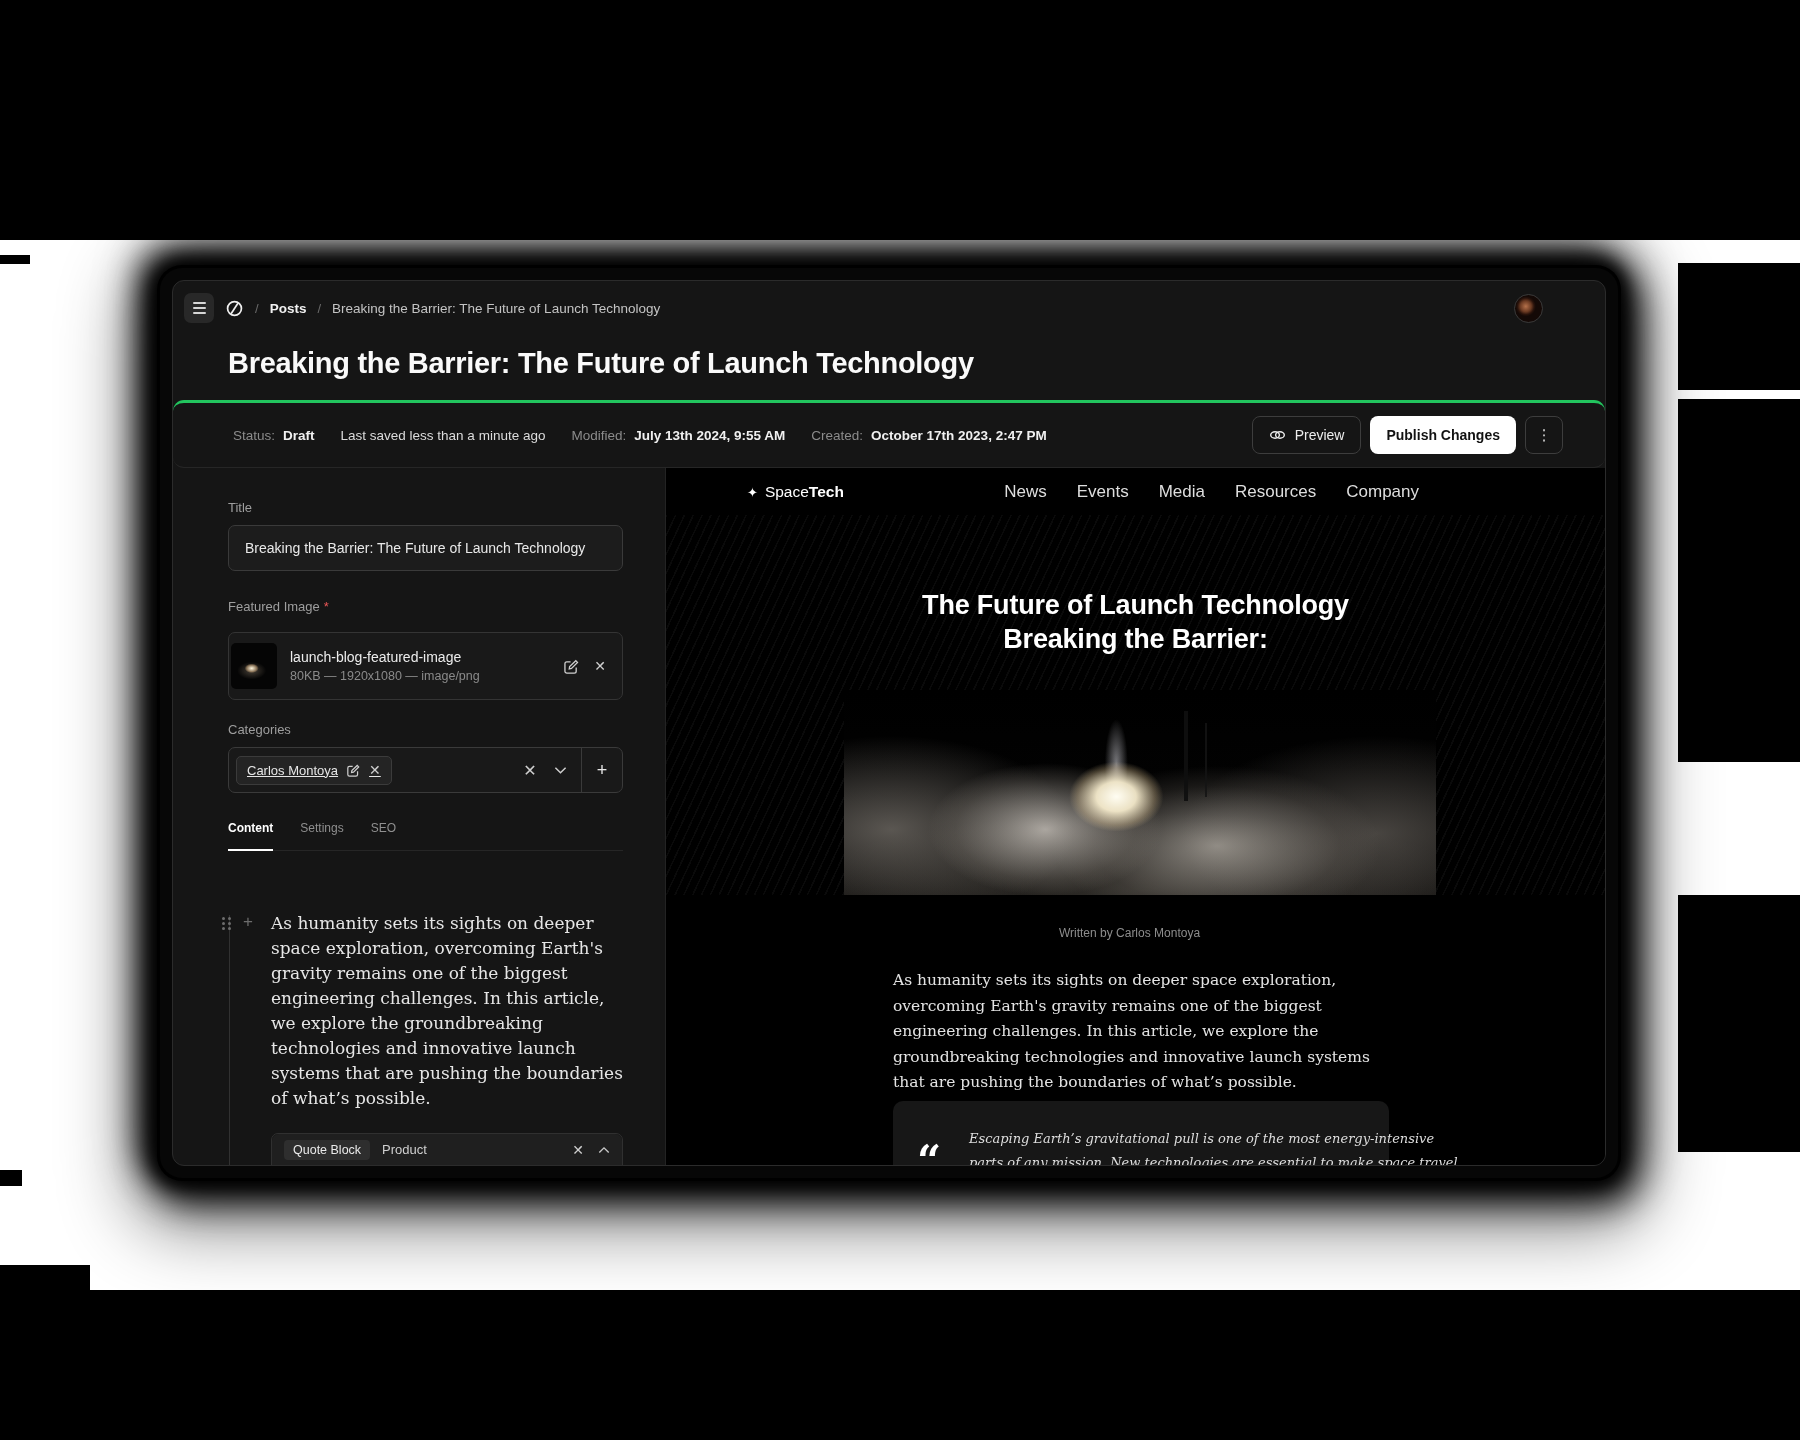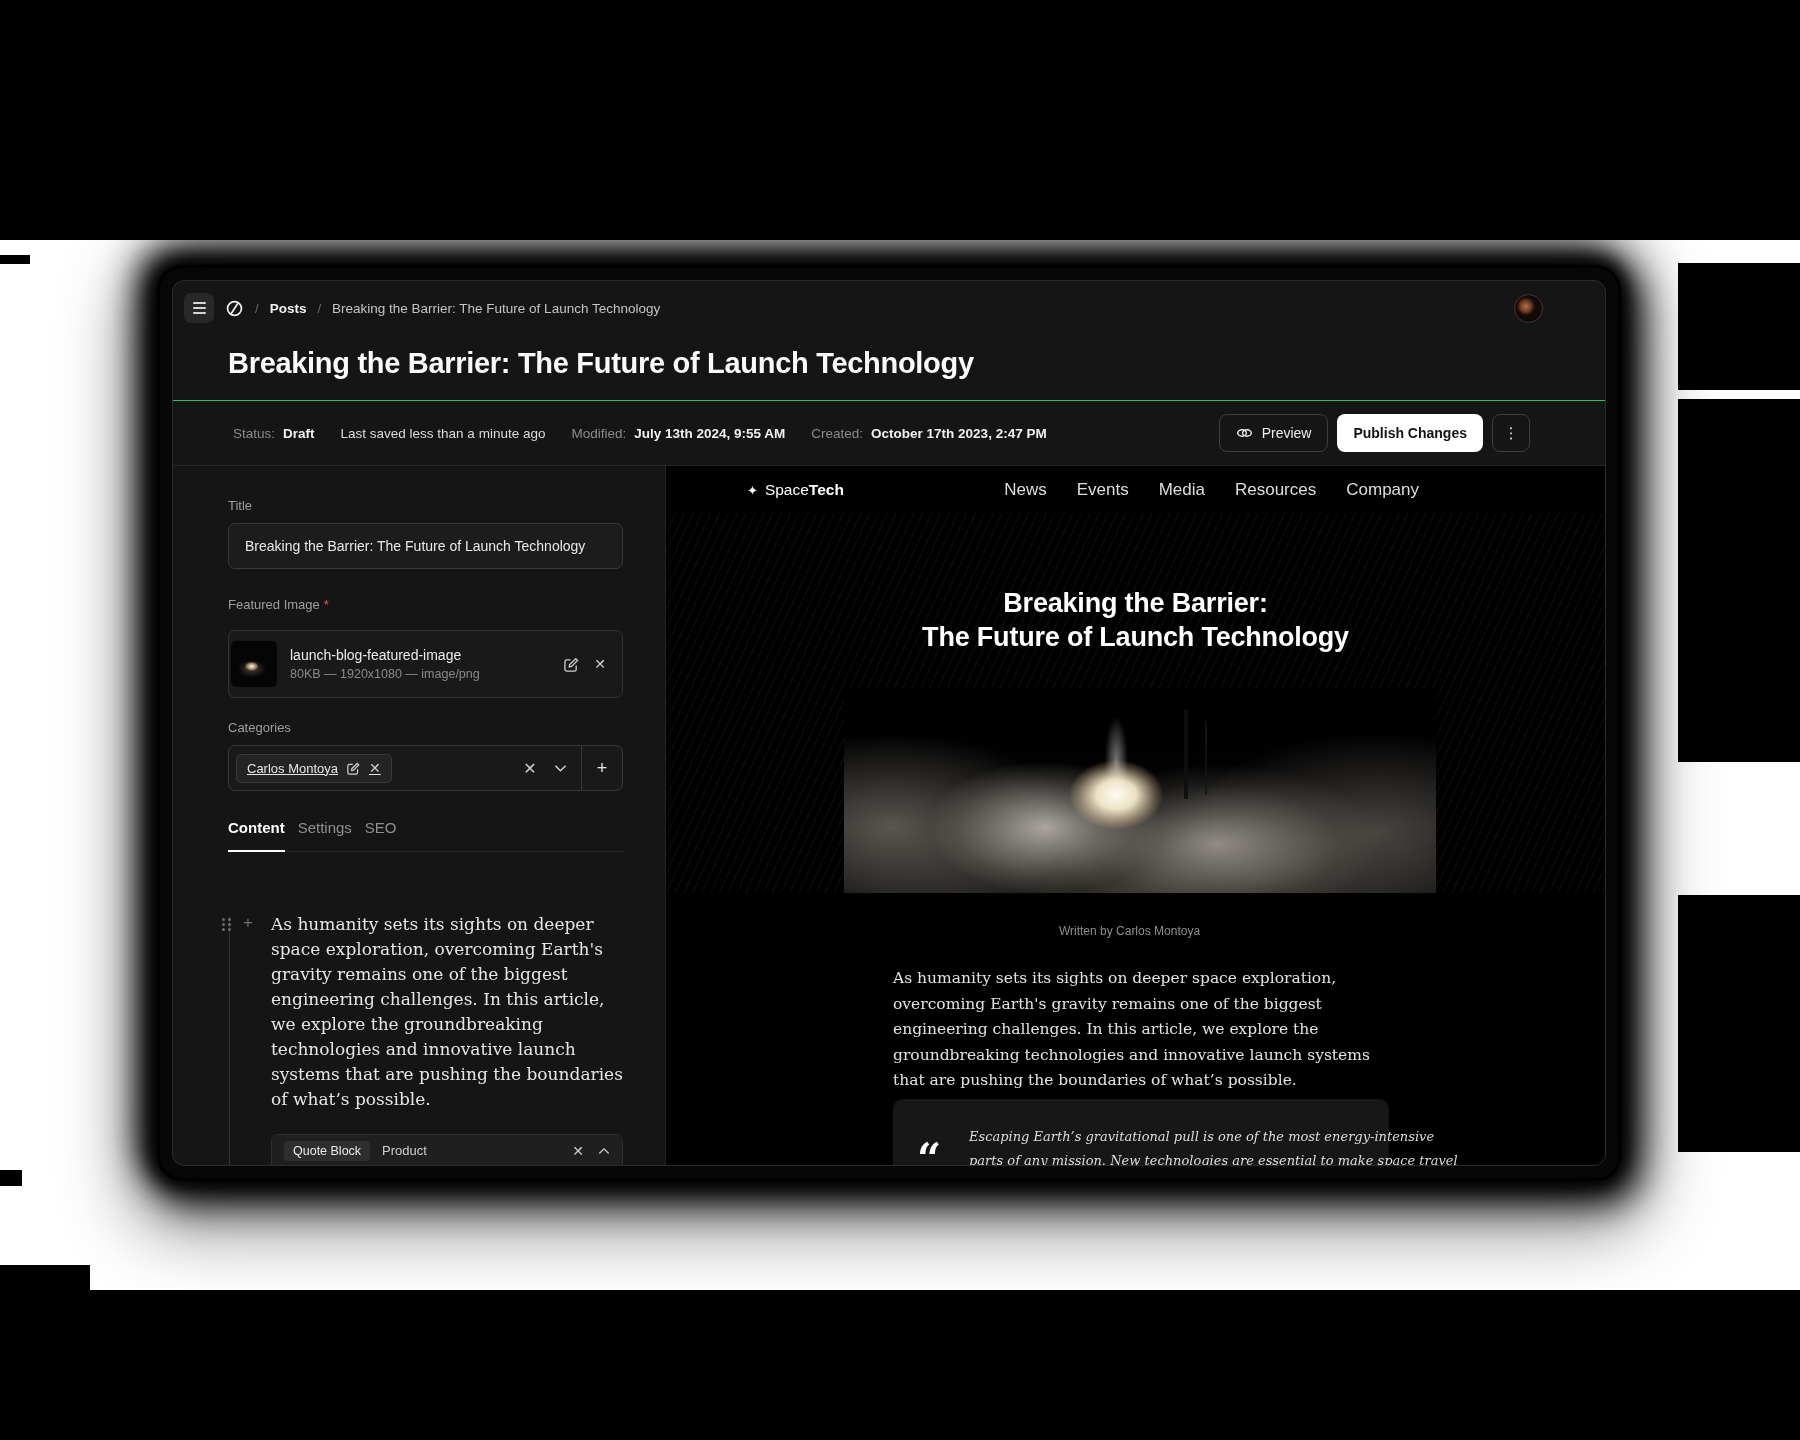--- a/index.html
+++ b/index.html
@@ -24,22 +24,22 @@
   .avatar{margin-left:auto;width:27px;height:27px;border-radius:50%;border:1px solid #3a3a3a;
           background:radial-gradient(circle 10px at 40% 42%,#b5714b,#6b3a22 55%,#2a130b 82%,#140906);}
   
   .title-row{display:flex;align-items:center;padding:12px 78px 20px 55px;flex:none;}
   .page-title{margin:0;font-size:29px;font-weight:600;letter-spacing:-.3px;color:#fafafa;}
   .view-tabs{margin-left:auto;display:flex;align-items:center;gap:42px;font-size:14px;color:#969696;white-space:nowrap;}
   .view-tab{cursor:pointer;display:flex;align-items:center;gap:9px;}
   .view-tab.active{background:#2d2d2d;color:#fff;padding:9px 15px;border-radius:7px;}
   .badge{background:#2f2f2f;border-radius:4px;padding:3px 7px;font-size:12px;color:#b9b9b9;}
   
-  .status-row{flex:none;height:64px;border-top:1px solid #22c55e;border-bottom:1px solid #262626;
-              display:flex;align-items:center;gap:26px;padding:0 75px 0 60px;font-size:13.5px;}
+  .status-row{flex:none;height:64px;border-top:3px solid #22c55e;border-bottom:1px solid #262626;
+              display:flex;align-items:center;gap:26px;padding:0 42px 0 60px;font-size:13.5px;border-radius:11px;}
   .muted{color:#8b8b8b;}
   .strong{color:#f0f0f0;font-weight:700;}
   .pair{display:flex;gap:8px;align-items:center;white-space:nowrap;}
   .saved{color:#dcdcdc;}
   .actions{margin-left:auto;display:flex;gap:9px;align-items:center;}
   .btn{height:38px;border-radius:8px;display:flex;align-items:center;font-size:14px;cursor:pointer;box-sizing:border-box;}
   .btn-preview{border:1px solid #3d3d3d;padding:0 16px;gap:9px;color:#ededed;}
   .btn-publish{background:#ffffff;color:#121212;font-weight:600;padding:0 16px;}
   .btn-kebab{width:38px;justify-content:center;border:1px solid #3d3d3d;color:#dadada;font-size:15px;}
   
@@ -60,21 +60,21 @@
   .icon-btn{color:#cfcfcf;cursor:pointer;display:flex;align-items:center;font-size:14px;line-height:1;}
   .card-icons{margin-left:auto;display:flex;gap:15px;align-items:center;}
   .select-box{height:44px;border:1px solid #3a3a3a;border-radius:7px;background:#191919;display:flex;align-items:center;
               margin-bottom:28px;}
   .chip{margin-left:7px;display:flex;align-items:center;gap:9px;background:#242424;border:1px solid #3b3b3b;
         border-radius:5px;padding:6px 10px;font-size:13px;color:#e6e6e6;text-decoration:underline;}
   .sel-controls{margin-left:auto;display:flex;align-items:center;height:100%;}
   .sel-ico{width:30px;display:flex;justify-content:center;color:#cfcfcf;cursor:pointer;}
   .sel-divider{width:1px;height:100%;background:#3a3a3a;margin-left:6px;}
   .sel-add{width:40px;display:flex;justify-content:center;align-items:center;color:#e6e6e6;font-size:18px;cursor:pointer;height:100%;}
-  .content-tabs{display:flex;gap:13px;border-bottom:1px solid #262626;font-size:15px;color:#8f8f8f;}
+  .content-tabs{display:flex;gap:27px;border-bottom:1px solid #262626;font-size:12px;color:#8f8f8f;}
   .content-tab{padding-bottom:14px;cursor:pointer;}
   .content-tab.active{color:#fff;font-weight:700;border-bottom:2px solid #fff;margin-bottom:-1px;}
   .richtext{position:relative;margin-top:60px;font-family:"DejaVu Serif","Liberation Serif",serif;color:#e6e6e6;}
   .guide{position:absolute;left:1px;top:4px;height:420px;width:1px;background:#313131;}
   .drag-dots{position:absolute;left:-6px;top:6px;width:11px;display:grid;grid-template-columns:repeat(2,3px);
              grid-gap:2px 3px;}
   .drag-dots i{width:3px;height:3px;border-radius:50%;background:#6d6d6d;}
   .block-plus{position:absolute;left:15px;top:1px;color:#6d6d6d;font-size:17px;font-family:"Liberation Sans",sans-serif;}
   .para-text{margin-left:43px;width:358px;font-size:17px;line-height:25px;}
   .quote-card{margin:22px 0 0 43px;width:350px;border:1px solid #303030;border-radius:7px;background:#161616;
@@ -297,22 +297,22 @@
             <div class="site-nav">
               <span>News</span>
               <span>Events</span>
               <span>Media</span>
               <span>Resources</span>
               <span>Company</span>
             </div>
           </div>
 
           <div class="article-title">
+            <div class="nowrap">The Future of Launch Technology</div>
             <div class="nowrap">Breaking the Barrier:</div>
-            <div class="nowrap">The Future of Launch Technology</div>
           </div>
 
           <div class="hero-img"></div>
 
           <div class="byline">Written by Carlos Montoya</div>
 
           <div class="preview-para">As humanity sets its sights on deeper space exploration, overcoming Earth's gravity remains one of the biggest engineering challenges. In this article, we explore the groundbreaking technologies and innovative launch systems that are pushing the boundaries of what’s possible.</div>
 
           <div class="preview-quote">
             <span class="pq-mark">“</span>

